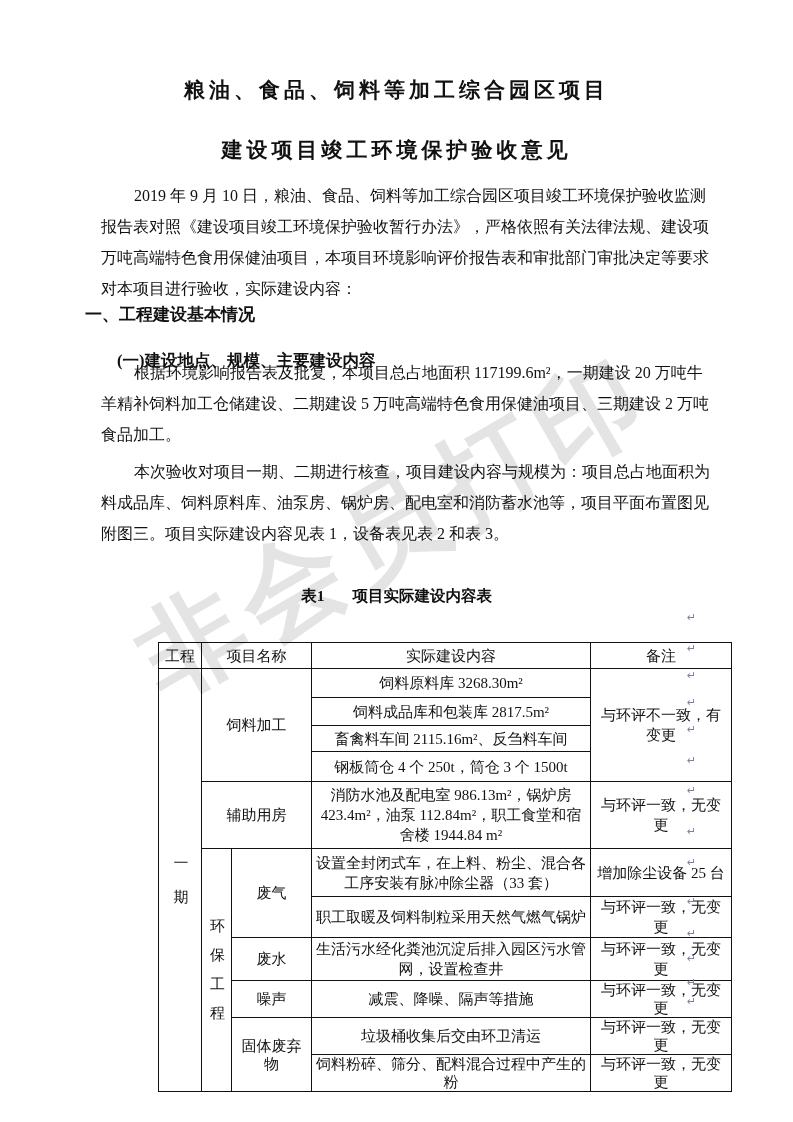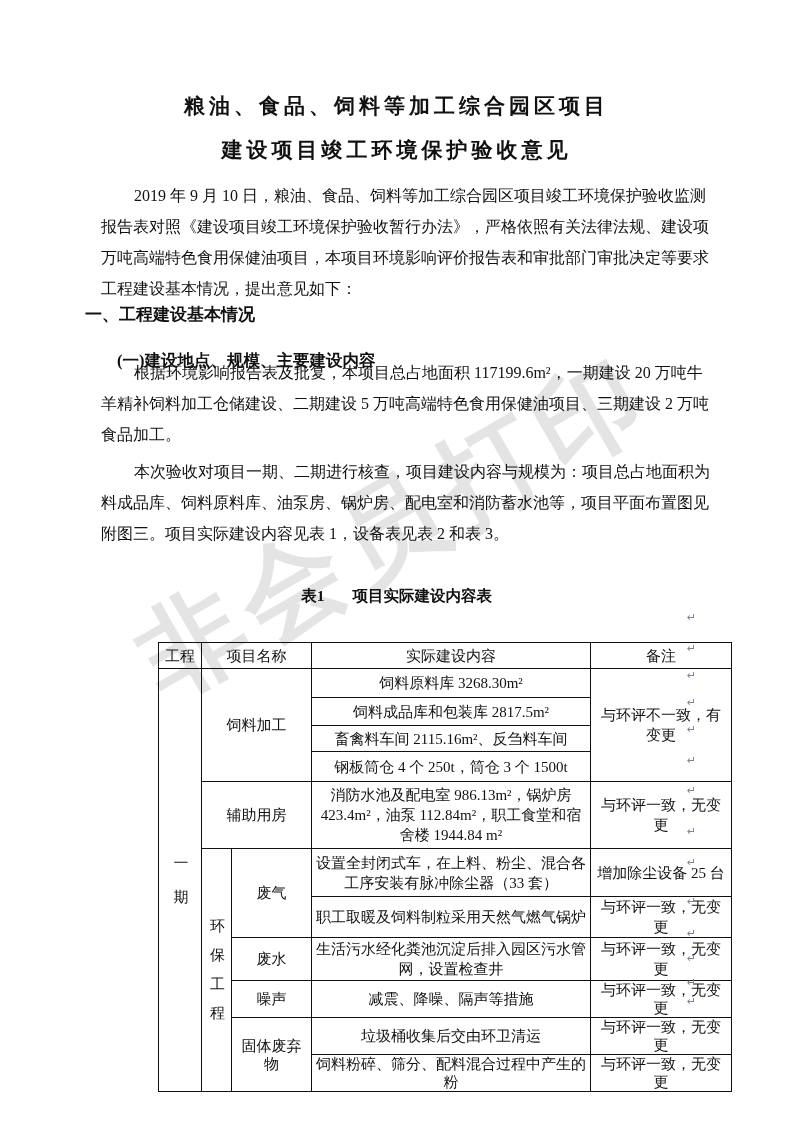--- a/index.html
+++ b/index.html
@@ -23,21 +23,21 @@
     font-family:"Liberation Sans","DejaVu Sans",sans-serif;
     user-select:none;
   }
   .content { position:absolute; inset:0; z-index:1; }
 
   .doc-title {
     position:absolute; left:0; width:100%;
     text-align:center; font-weight:bold;
     font-size:21px; letter-spacing:4px;
   }
-  .t1 { top:92px;text-align:center; }
+  .t1 { top:76px;text-align:center; }
   .t2 { top:136px; }
 
   .para { position:absolute; left:85px; width:628px; font-size:16px;margin-left:16px; }
   .line { height:31px; line-height:31px; text-align:justify; overflow:hidden; white-space:nowrap; }
   .line.fill::after { content:""; display:inline-block; width:100%; height:0; }
   .indent { text-indent:33px; }
 
   .h-sec { position:absolute; left:85px; top:303px; font-size:17px; font-weight:bold; }
   .h-sub { position:absolute; left:117px; top:350px; font-size:16.5px; font-weight:bold; }
 
@@ -78,21 +78,21 @@
 
   <div class="content">
 
     <div class="doc-title t1">粮油、食品、饲料等加工综合园区项目</div>
     <div class="doc-title t2">建设项目竣工环境保护验收意见</div>
 
     <div class="para" style="top:180px">
       <div class="line fill indent">2019 年 9 月 10 日，粮油、食品、饲料等加工综合园区项目竣工环境保护验收监测</div>
       <div class="line fill">报告表对照《建设项目竣工环境保护验收暂行办法》，严格依照有关法律法规、建设项</div>
       <div class="line fill">万吨高端特色食用保健油项目，本项目环境影响评价报告表和审批部门审批决定等要求</div>
-      <div class="line">工程建设基本情况，提出意见如下：</div>
+      <div class="line">对本项目进行验收，实际建设内容：</div>
     </div>
 
     <div class="h-sec">一、工程建设基本情况</div>
     <div class="h-sub">(一)建设地点、规模、主要建设内容</div>
 
     <div class="para" style="top:357px">
       <div class="line fill indent">根据环境影响报告表及批复，本项目总占地面积 117199.6m²，一期建设 20 万吨牛</div>
       <div class="line fill">羊精补饲料加工仓储建设、二期建设 5 万吨高端特色食用保健油项目、三期建设 2 万吨</div>
       <div class="line">食品加工。</div>
     </div>

